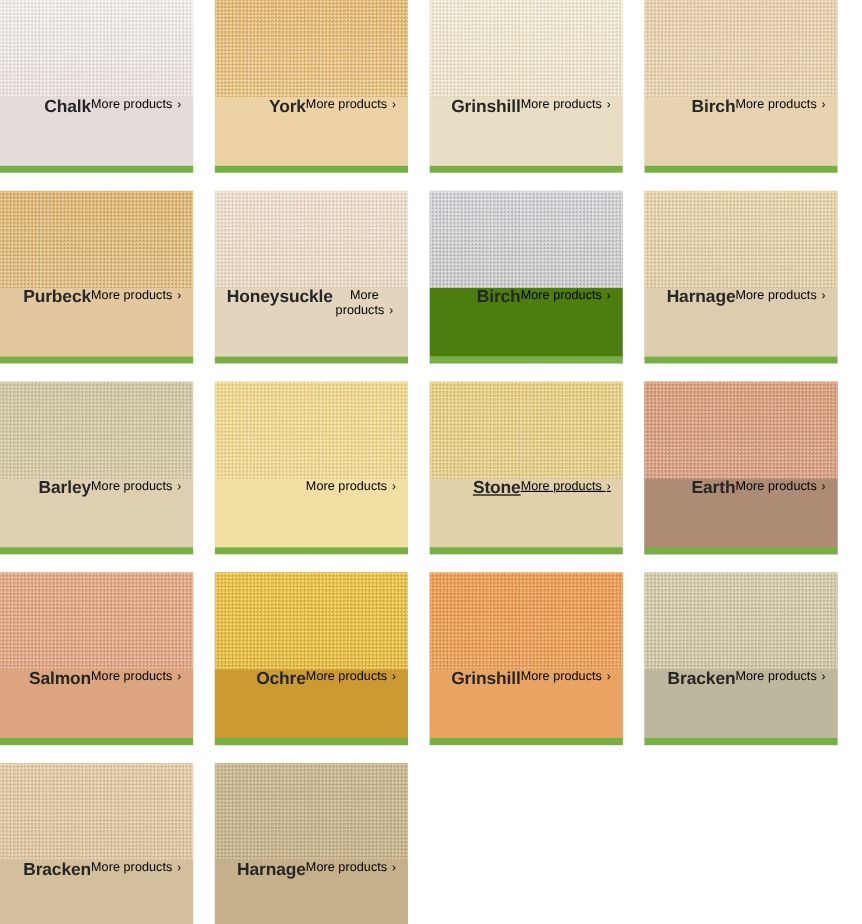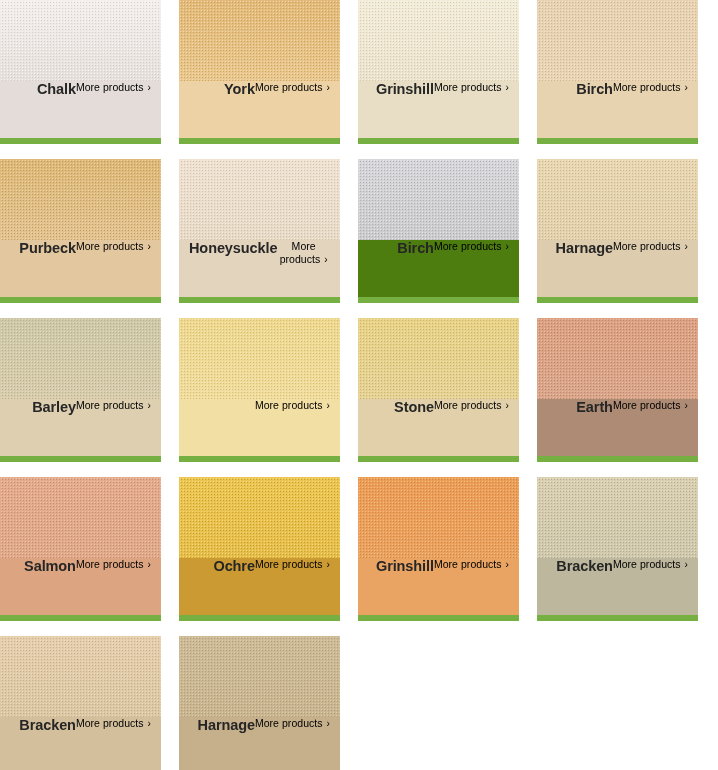--- a/index.html
+++ b/index.html
@@ -180,21 +180,21 @@
       </div>
       <div class="swatch-body" style="background: rgb(242, 223, 164);">
         <a class="swatch-link" href="#" style="text-decoration: none; color: inherit;"><span>More products</span> <span class="chev">›</span></a>
       </div>
       <div class="swatch-bar" style="background: rgb(118, 176, 67);"></div>
     </div>
     <div class="swatch-card" style="background: rgb(226, 208, 171);">
       <div class="swatch-texture" style="background: linear-gradient(rgb(232, 210, 135), rgb(229, 210, 150));">
         <div class="grain" style="background-image: radial-gradient(rgb(245, 231, 182) 32%, transparent 33%), radial-gradient(rgb(195, 169, 97) 32%, transparent 33%), radial-gradient(rgb(245, 231, 182) 28%, transparent 29%), radial-gradient(rgb(195, 169, 97) 28%, transparent 29%); background-size: 3px 3px, 3px 3px, 2px 2px, 2px 2px; background-position: 0px 0px, 1px 1px, 1px 0px, 0px 1px; opacity: 0.75;"></div>
       </div>
-      <div class="swatch-body" style="background: rgb(226, 208, 171);">
+      <div class="swatch-body" style="background: rgb(226, 208, 171); text-decoration: underline;">
         <div class="swatch-title">Stone</div>
         <a class="swatch-link" href="#" style="text-decoration: none; color: inherit;"><span>More products</span> <span class="chev">›</span></a>
       </div>
       <div class="swatch-bar" style="background: rgb(118, 176, 67);"></div>
     </div>
     <div class="swatch-card col-last" style="background: rgb(174, 139, 116);">
       <div class="swatch-texture" style="background: linear-gradient(rgb(221, 161, 131), rgb(217, 166, 140));">
         <div class="grain" style="background-image: radial-gradient(rgb(240, 197, 171) 32%, transparent 33%), radial-gradient(rgb(179, 124, 94) 32%, transparent 33%), radial-gradient(rgb(240, 197, 171) 28%, transparent 29%), radial-gradient(rgb(179, 124, 94) 28%, transparent 29%); background-size: 3px 3px, 3px 3px, 2px 2px, 2px 2px; background-position: 0px 0px, 1px 1px, 1px 0px, 0px 1px; opacity: 0.75;"></div>
       </div>
       <div class="swatch-body" style="background: rgb(174, 139, 116);">

